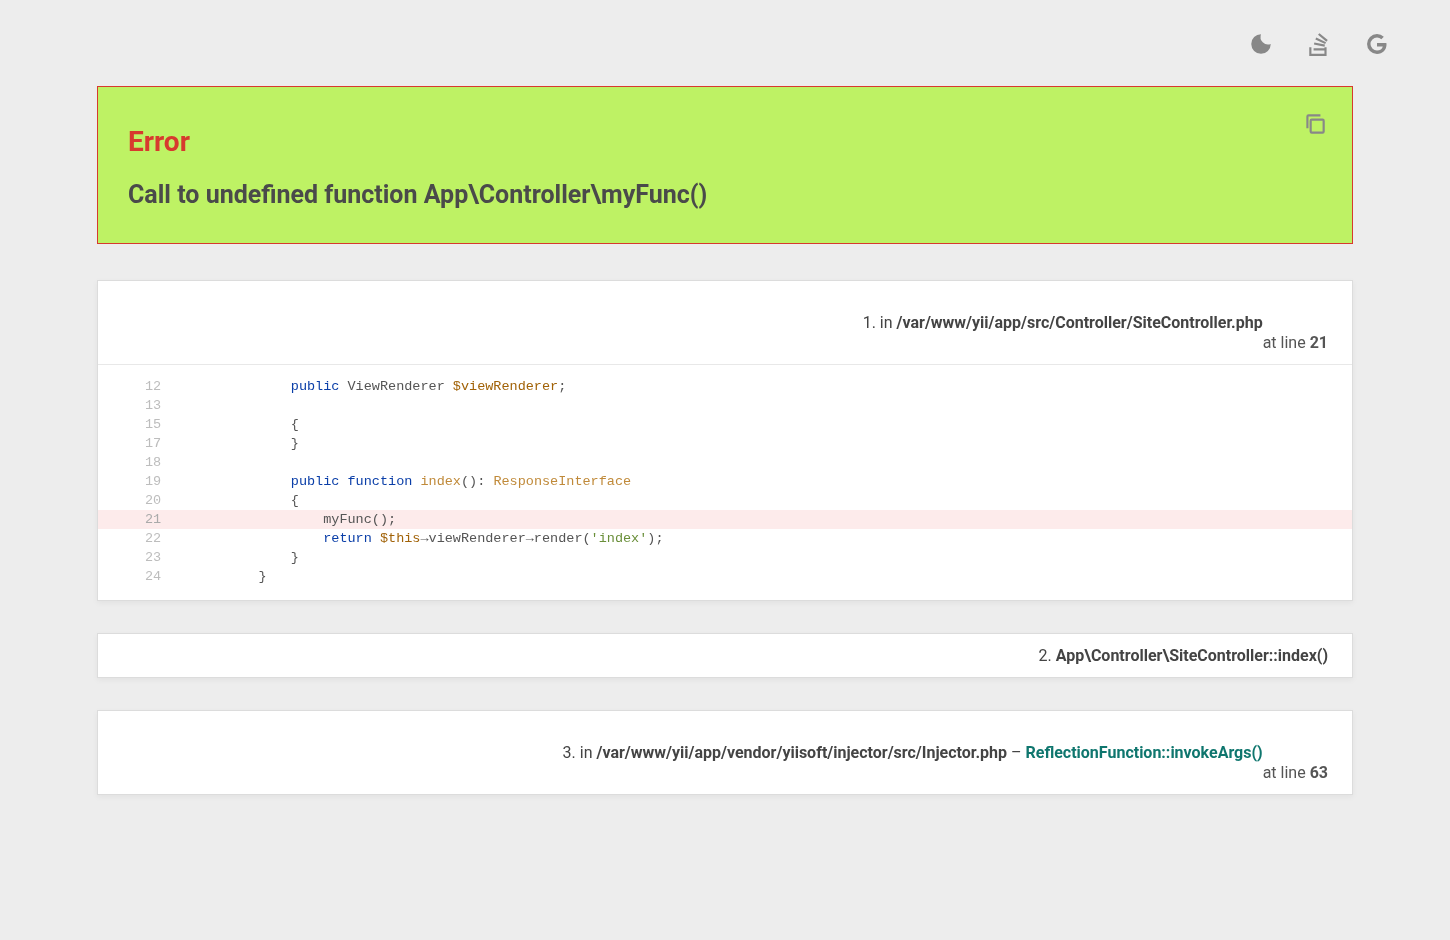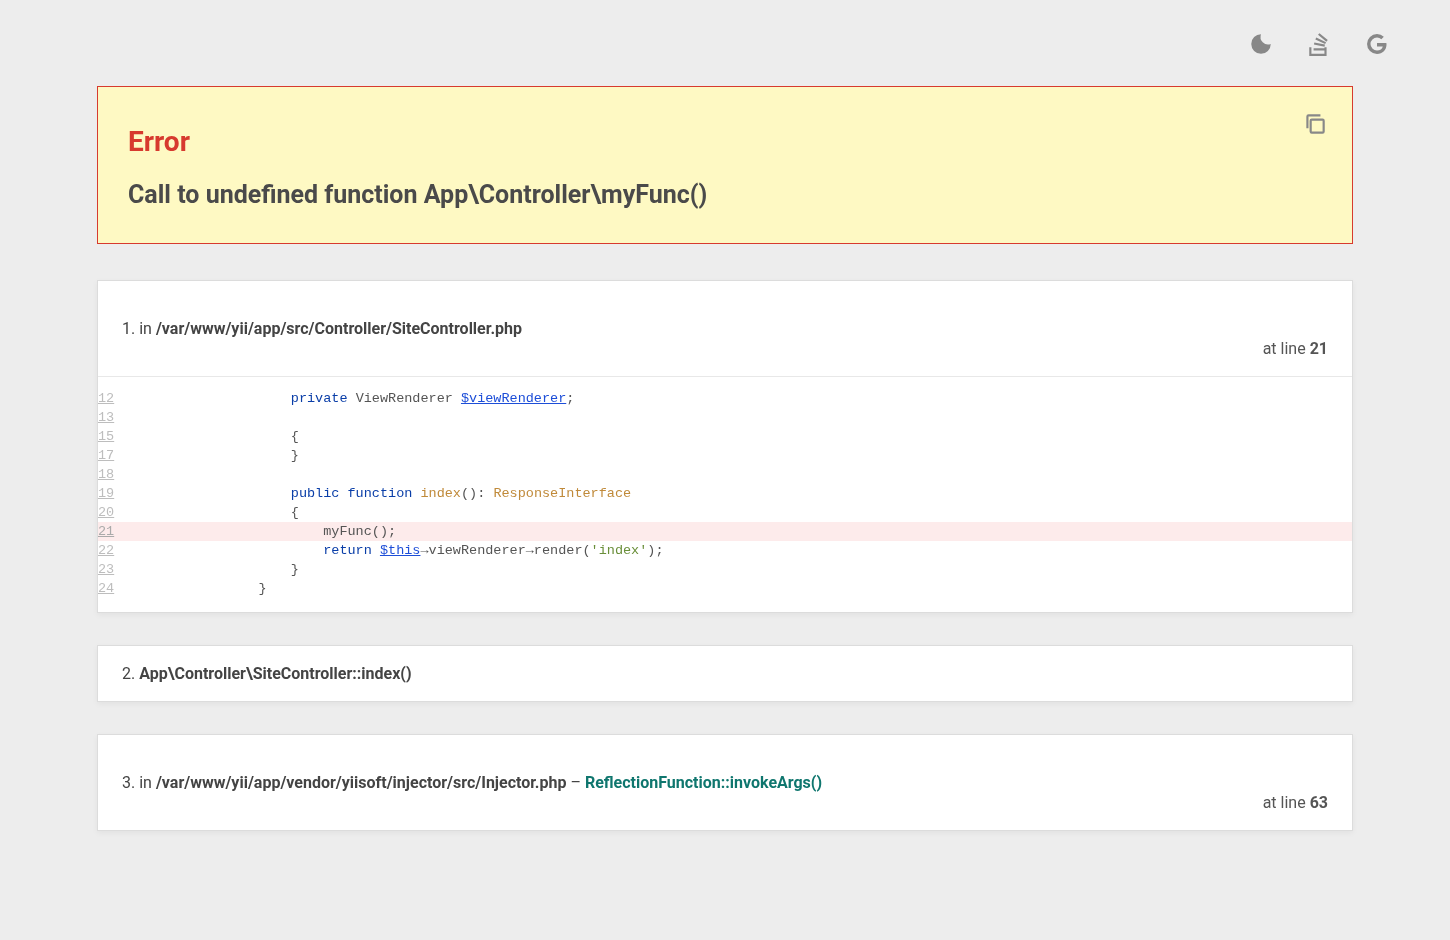--- a/index.html
+++ b/index.html
@@ -26,21 +26,21 @@
   cursor: pointer;
 }
 .toolbar-icon svg { width: 26px; height: 26px; }
 
 .container {
   max-width: 1256px;
   margin: 0 auto;
 }
 .error-card {
   border: 1px solid #d73a2e;
-  background: #fef9c3;
+  background: #bef264;
   padding: 38px 30px 34px 30px;
   position: relative;
   margin-top: 8px;
 }
 .error-title {
   color: #d73a2e;
   font-size: 28px;
   font-weight: 700;
   margin-bottom: 22px;
 }
@@ -60,23 +60,23 @@
 
 .trace-card {
   background: #fff;
   border: 1px solid #dcdcdc;
   box-shadow: 0 2px 6px rgba(0,0,0,0.05);
   margin-top: 36px;
 }
 .trace-card.compact { margin-top: 32px; }
 .trace-header {
   display: flex;
-  justify-content: space-between;
+  justify-content: flex-end;
   align-items: center;
-  padding: 18px 24px;
+  padding: 12px 24px;
   font-size: 16px;
 }
 .trace-header-left { color: #444; }
 .trace-num { font-weight: 400; }
 .trace-in { font-weight: 400; }
 .trace-path { font-weight: 700; color: #444; }
 .trace-sep { font-weight: 400; }
 .trace-func { font-weight: 700; color: #0f766e; }
 .trace-right { color: #555; white-space: nowrap; margin-top: 40px; }
 .trace-line-num { font-weight: 700; }
@@ -85,35 +85,34 @@
   border-top: 1px solid #e8e8e8;
   padding: 12px 0 14px 0;
   font-family: "SFMono-Regular", Consolas, "Liberation Mono", Menlo, monospace;
   font-size: 13.5px;
   line-height: 19px;
 }
 .code-row { display: flex; }
 .code-row.hl { background: #fdebeb; }
 .gutter {
   width: 128px;
-  text-align: left;
+  text-align: center;
   padding-right: 18px;
   color: #bdbdbd;
   user-select: none;
   flex-shrink: 0;
-  text-decoration: underline;
 }
 .code-row.hl .gutter { color: #aaa; }
 .code-content {
   white-space: pre;
   color: #555;
 }
 .tok-kw { color: #0a3ea8; }
 .tok-fn { color: #c08a3a; }
-.tok-var { color: #1d4ed8; text-decoration: underline; }
+.tok-var { color: #a16207; }
 .tok-str { color: #6a8f3a; }
 </style>
 </head>
 <body>
 
 <div class="page">
   <div class="toolbar">
     <div class="toolbar-icon">
       <svg viewBox="0 0 24 24" fill="currentColor">
           <path d="M12 3a9 9 0 1 0 9 9 7 7 0 0 1-9-9z"></path>
@@ -145,21 +144,21 @@
 
     <div id="trace-list">
         <div class="trace-card">
           <div class="trace-header">
             <div class="trace-header-left"><span class="trace-num">1. </span><span class="trace-in">in </span><span class="trace-path">/var/www/yii/app/src/Controller/SiteController.php</span></div>
             <div class="trace-right"><span>at line </span><span class="trace-line-num">21</span></div>
           </div>
           <div class="code-area">
             <div class="code-row">
               <div class="gutter">12</div>
-              <div class="code-content">        <span class="tok-kw">private</span> ViewRenderer <span class="tok-var">$viewRenderer</span>;</div>
+              <div class="code-content">        <span class="tok-kw">public</span> ViewRenderer <span class="tok-var">$viewRenderer</span>;</div>
             </div>
             <div class="code-row">
               <div class="gutter">13</div>
               <div class="code-content"></div>
             </div>
             <div class="code-row">
               <div class="gutter">15</div>
               <div class="code-content">        {</div>
             </div>
             <div class="code-row">

